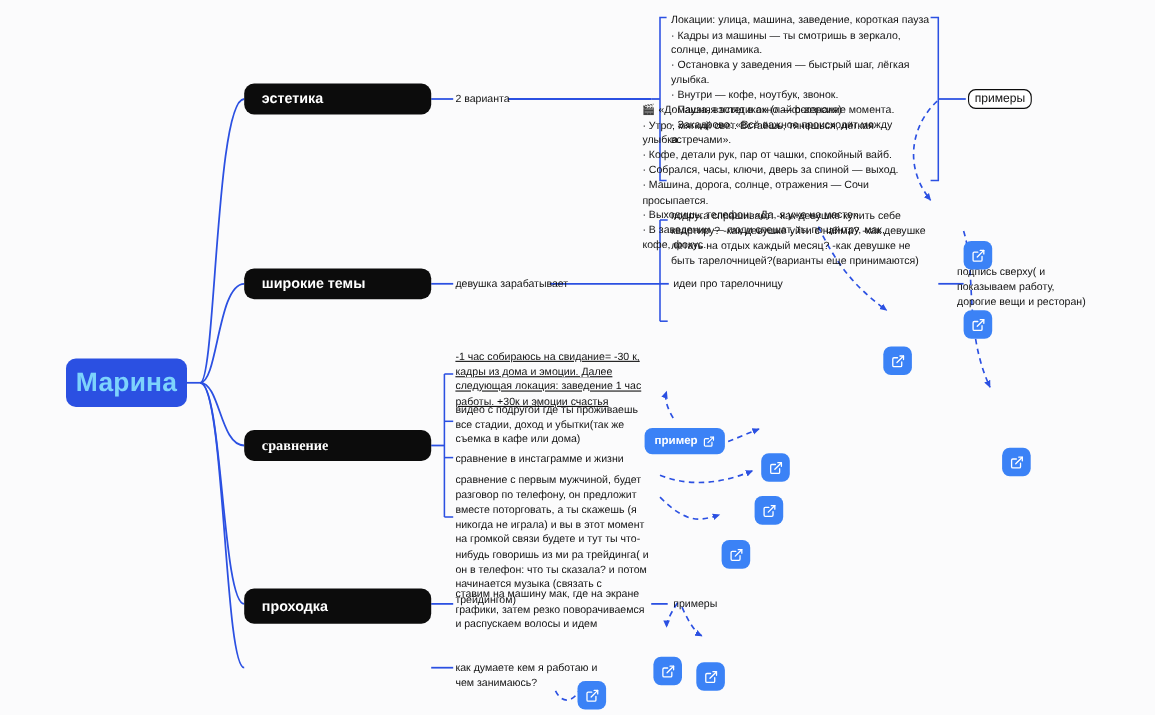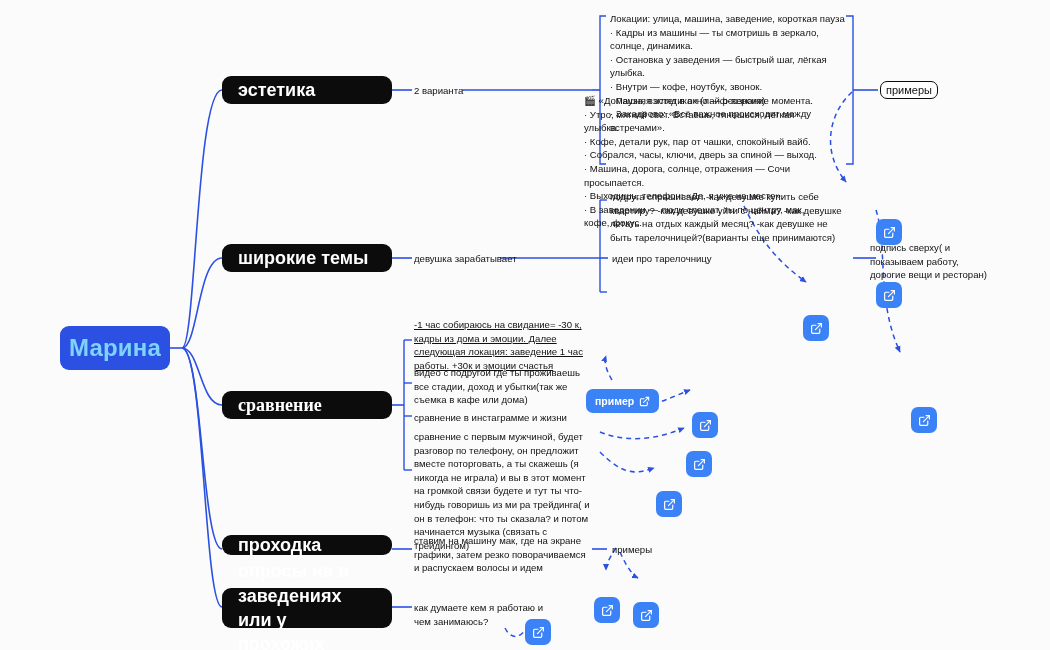--- a/index.html
+++ b/index.html
@@ -26,21 +26,21 @@
     font-size:24px;
     font-weight:700;
     padding:0 18px;
     justify-content:center;
     letter-spacing:.2px;
   }
   .node-topic{
     background:#0c0c0c;
     color:#ffffff;
     border-radius:9px;
-    font-size:18px;
+    font-size:13px;
     font-weight:700;
     padding:7px 16px;
     line-height:1.35;
   }
   .node-outline{
     background:#ffffff;
     color:#111111;
     border:1.6px solid #0c0c0c;
     border-radius:7px;
     font-size:11px;
@@ -157,27 +157,24 @@
   </div>
 
   <div class="node node-topic" style="left:222px;top:244px;width:170px;height:28px;">
     <span>широкие темы</span>
   </div>
 
   <div class="node node-topic" style="left:222px;top:391px;width:170px;height:28px;font-family:Liberation Serif, serif;">
     <span>сравнение</span>
   </div>
 
-  <div class="node node-topic" style="left:222px;top:535px;width:170px;height:20px;">
+  <div class="node node-topic" style="left:222px;top:535px;width:170px;height:32px;">
     <span>проходка</span>
   </div>
 
-  <div class="node node-topic" style="left:222px;top:588px;width:170px;height:40px;">
-    <span>опросы на в заведениях или у прохожих</span>
-  </div>
 
   <div class="leaf" style="left:414px;top:84px;width:90px;">2 варианта</div>
 
   <div class="leaf" style="left:610px;top:12px;width:238px;white-space:pre-line;">Локации: улица, машина, заведение, короткая пауза
 · Кадры из машины — ты смотришь в зеркало, солнце, динамика.
 · Остановка у заведения — быстрый шаг, лёгкая улыбка.
 · Внутри — кофе, ноутбук, звонок.
 · Пауза, взгляд в окно — осознание момента.
 · Закадрово: «Всё важное происходит между встречами».</div>
 

